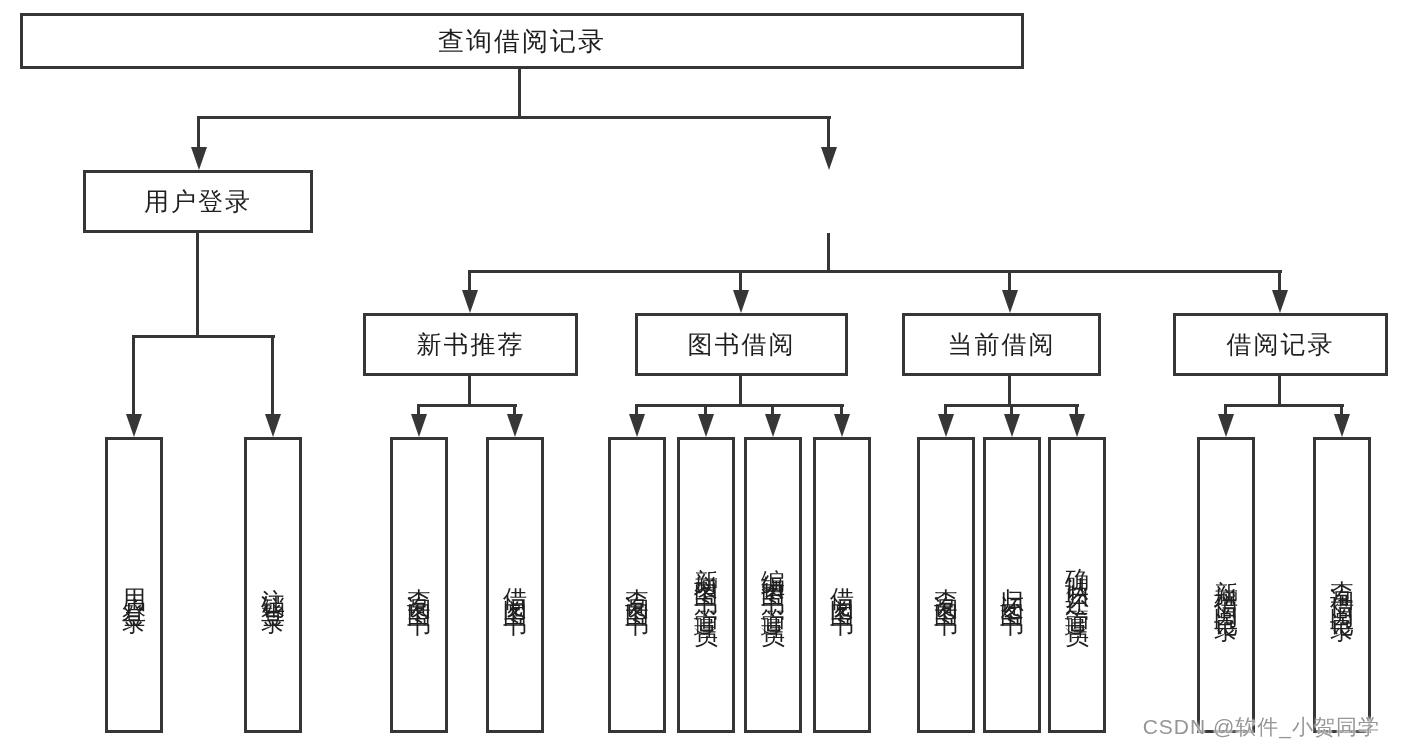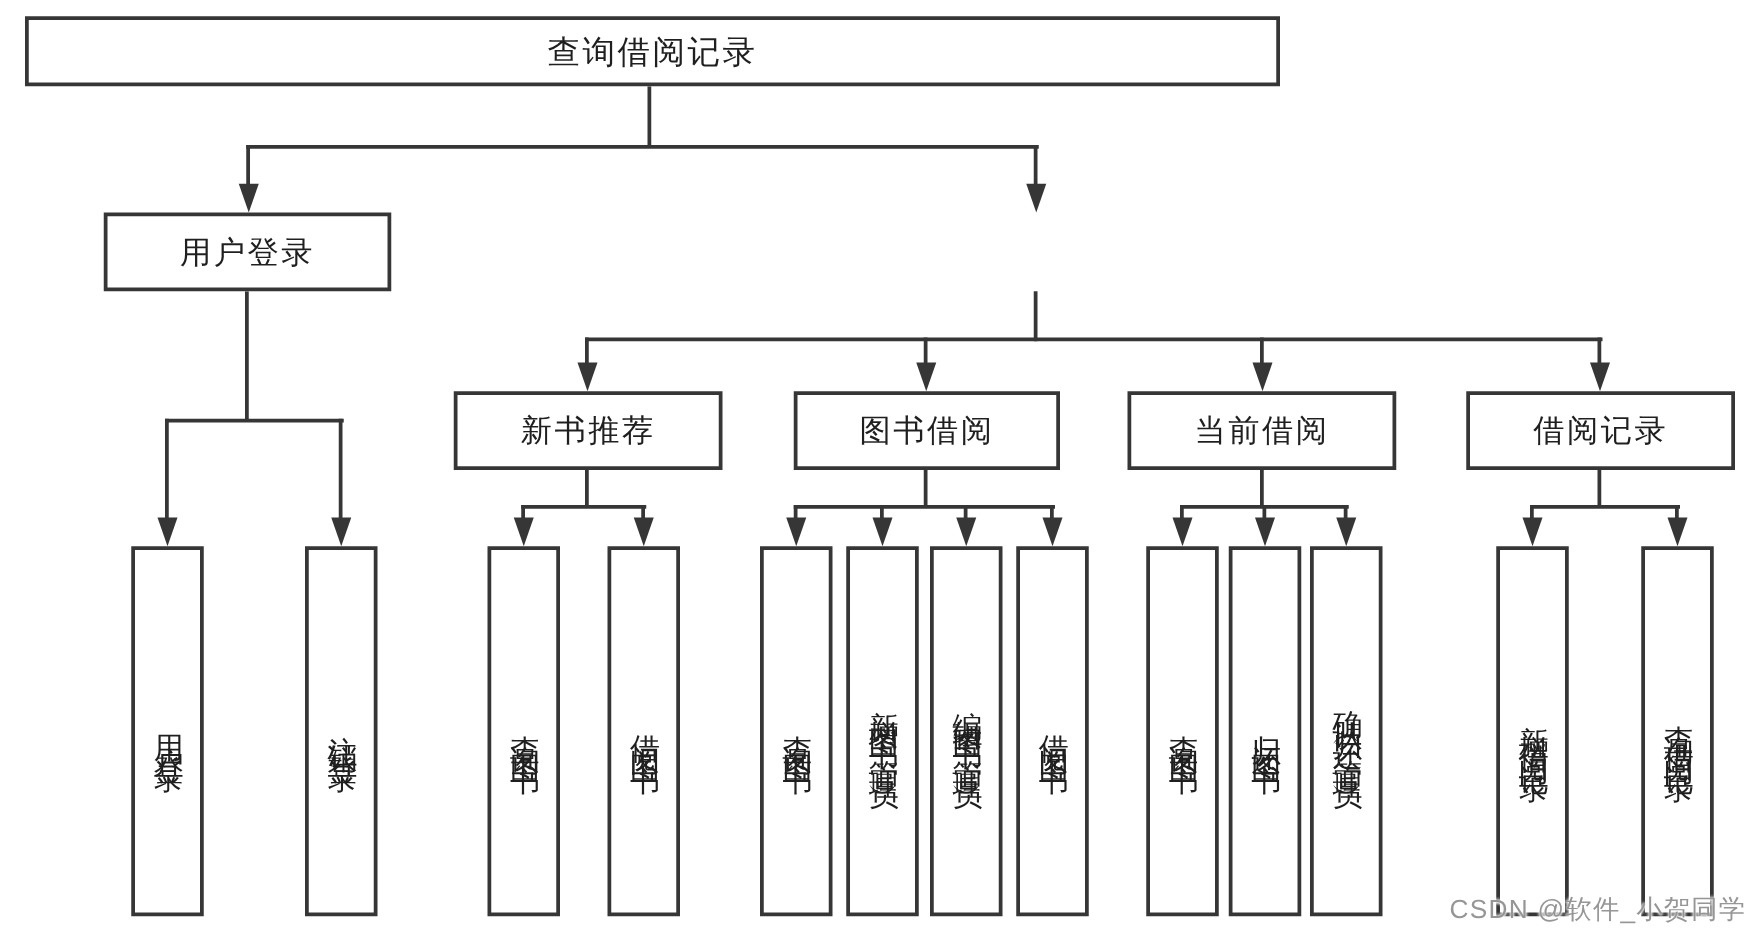--- a/index.html
+++ b/index.html
@@ -17,21 +17,21 @@
     writing-mode:vertical-rl;text-orientation:mixed;
     font-size:24px;letter-spacing:8px;line-height:1;white-space:nowrap;
   }
   .line{position:absolute;background:#363636;}
   .arrow{
     position:absolute;width:0;height:0;
     border-left:8px solid transparent;border-right:8px solid transparent;
     border-top:23px solid #363636;
   }
   .watermark{
-    position:absolute;right:8px;bottom:6px;font-size:21px;letter-spacing:1px;
+    position:absolute;right:25px;bottom:6px;font-size:21px;letter-spacing:1px;
     color:#969696;z-index:5;
     text-shadow:0 0 3px #ffffff,0 0 3px #ffffff,0 1px 2px #ffffff;
   }
 </style>
 </head>
 <body>
 
 <div class="stage">
 
   <div class="line" style="left:518px;top:69px;width:3px;height:48px"></div>
@@ -101,21 +101,21 @@
   <div class="node" style="left:83px;top:170px;width:230px;height:63px">
     <span>用户登录</span>
   </div>
 
   <div class="node" style="left:635px;top:313px;width:213px;height:63px">
     <span>图书借阅</span>
   </div>
   <div class="node" style="left:363px;top:313px;width:215px;height:63px">
     <span>新书推荐</span>
   </div>
-  <div class="node" style="left:902px;top:313px;width:215px;height:63px">
+  <div class="node" style="left:902px;top:313px;width:199px;height:63px">
     <span>当前借阅</span>
   </div>
   <div class="node" style="left:1173px;top:313px;width:215px;height:63px">
     <span>借阅记录</span>
   </div>
 
   <div class="node leaf" style="left:105px">
     <span class="vtext">用户登录</span>
   </div>
   <div class="node leaf" style="left:244px">

